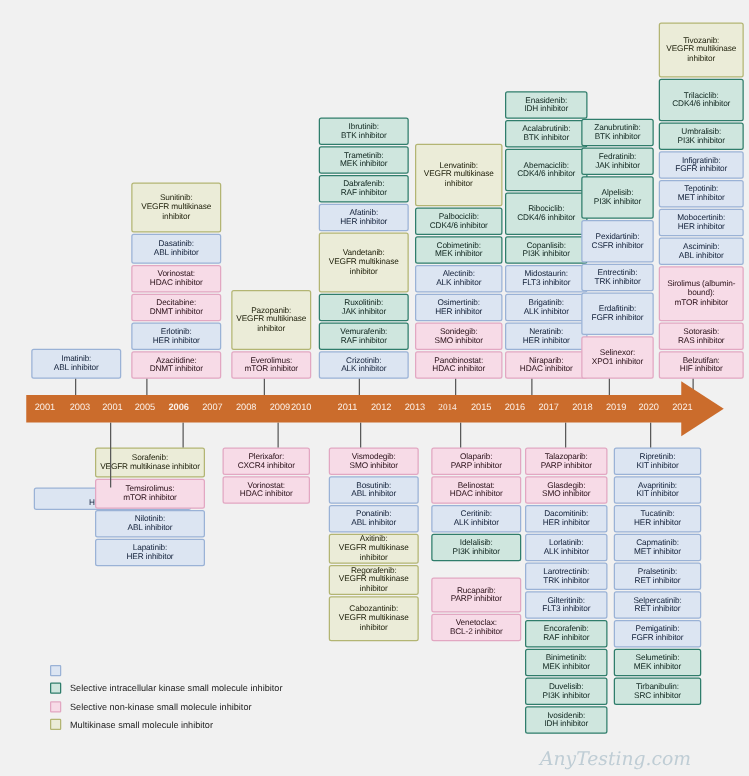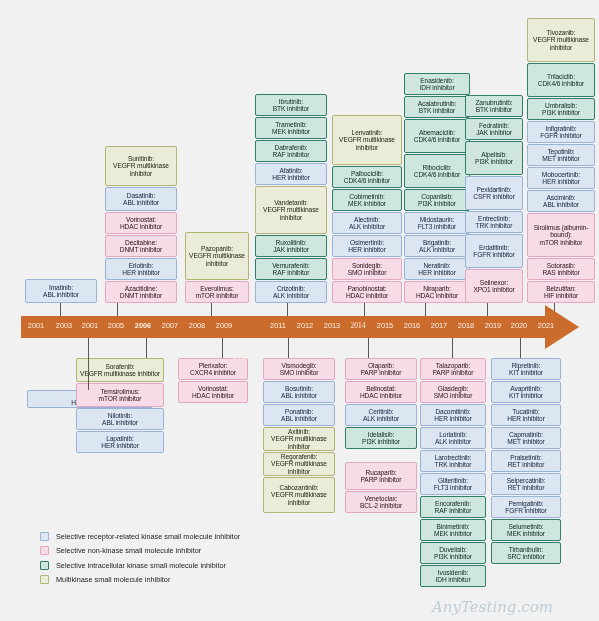--- a/index.html
+++ b/index.html
@@ -273,48 +273,47 @@
   <div id="tl-arrow"></div>
   <div id="years">
       <div class="year" style="left: 36px;">2001</div>
       <div class="year" style="left: 64px;">2003</div>
       <div class="year" style="left: 90px;">2001</div>
       <div class="year" style="left: 116px;">2005</div>
       <div class="year" style="left: 143px; font-weight: bold;">2006</div>
       <div class="year" style="left: 170px;">2007</div>
       <div class="year" style="left: 197px;">2008</div>
       <div class="year" style="left: 224px;">2009</div>
-      <div class="year" style="left: 241px; margin-top: 31px;">2010</div>
+      <div class="year" style="left: 241px;">2010</div>
       <div class="year" style="left: 278px;">2011</div>
       <div class="year" style="left: 305px;">2012</div>
       <div class="year" style="left: 332px;">2013</div>
       <div class="year" style="left: 358px; font-family: Liberation Serif, serif;">2014</div>
       <div class="year" style="left: 385px;">2015</div>
       <div class="year" style="left: 412px;">2016</div>
       <div class="year" style="left: 439px;">2017</div>
       <div class="year" style="left: 466px;">2018</div>
       <div class="year" style="left: 493px;">2019</div>
       <div class="year" style="left: 519px;">2020</div>
       <div class="year" style="left: 546px;">2021</div>
     </div>
 
   <div id="legend">
       <div class="lg-row">
         <span class="lg-sw" style="background: rgb(220, 229, 242); border: 1px solid rgb(154, 178, 214);"></span>
-        <span class="lg-tx">Selective receptor-related kinase small molecule inhibitor</span>
+      </div>
+      <div class="lg-row">
+        <span class="lg-sw" style="background: rgb(207, 230, 222); border: 1px solid rgb(47, 125, 107);"></span>
+        <span class="lg-tx">Selective intracellular kinase small molecule inhibitor</span>
       </div>
       <div class="lg-row">
         <span class="lg-sw" style="background: rgb(247, 219, 231); border: 1px solid rgb(226, 167, 194);"></span>
         <span class="lg-tx">Selective non-kinase small molecule inhibitor</span>
       </div>
       <div class="lg-row">
-        <span class="lg-sw" style="background: rgb(207, 230, 222); border: 1px solid rgb(47, 125, 107);"></span>
-        <span class="lg-tx">Selective intracellular kinase small molecule inhibitor</span>
-      </div>
-      <div class="lg-row">
         <span class="lg-sw" style="background: rgb(235, 236, 216); border: 1px solid rgb(179, 181, 115);"></span>
         <span class="lg-tx">Multikinase small  molecule inhibitor</span>
       </div>
     </div>
 
   <div id="wm">
     <div id="wm-en">AnyTesting.com</div>
   </div>
 
 </div>

